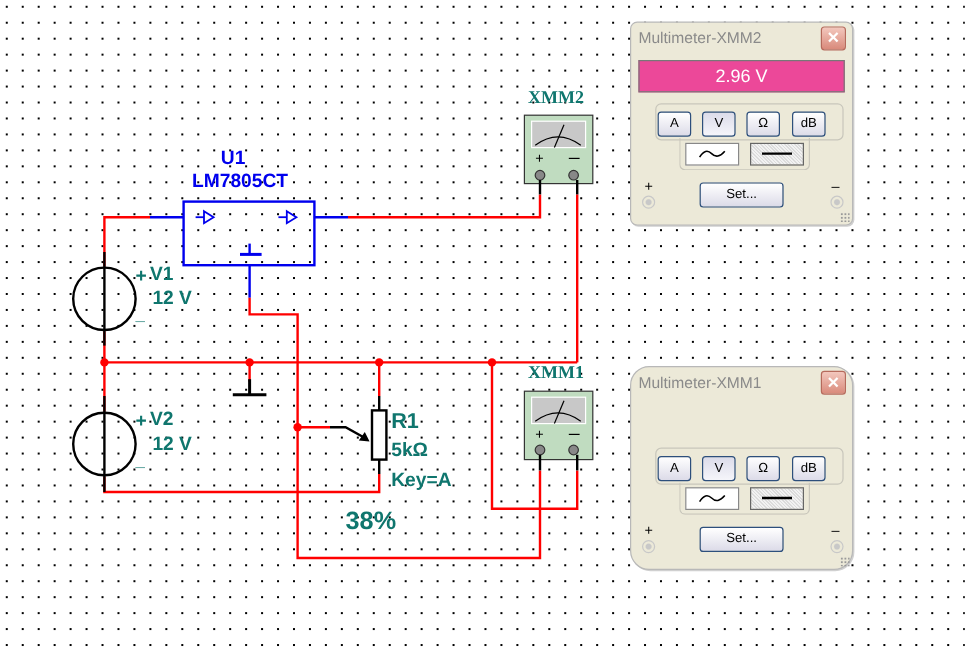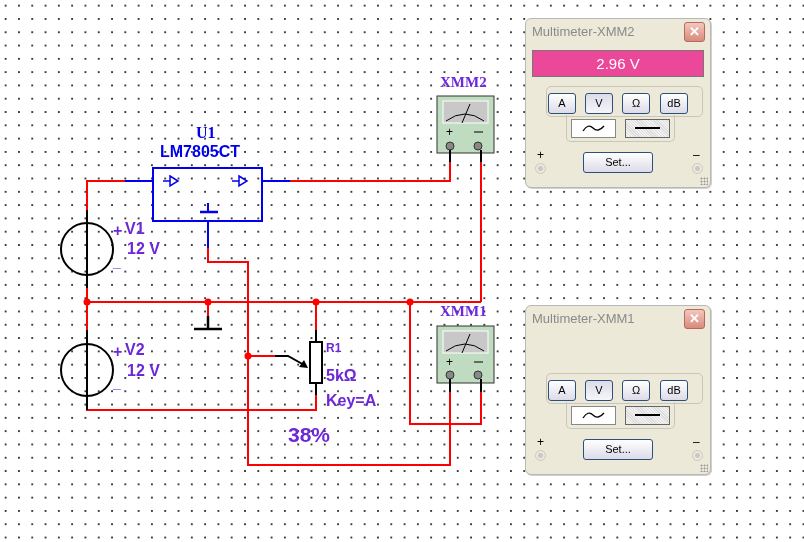--- a/index.html
+++ b/index.html
@@ -1,21 +1,21 @@
 <!DOCTYPE html>
 <html><head>
 <meta charset="utf-8">
 <style>
   html,body{margin:0;padding:0;}
   body{width:804px;height:542px;position:relative;overflow:hidden;background:#ffffff;font-family:"Liberation Sans",sans-serif;}
   #canvas{position:absolute;left:0;top:0;width:804px;height:542px;
     background-image:radial-gradient(circle,#000 0.6px,transparent 0.9px);
     background-size:13.3px 13.3px;background-position:-1px -1px;}
   svg#schem{position:absolute;left:0;top:0;}
-  .lbl{position:absolute;font-weight:bold;color:#6d28d9;white-space:nowrap;}
+  .lbl{position:absolute;font-weight:bold;color:#0f766e;white-space:nowrap;}
   .blue{color:#0000ee;}
   .mm{position:absolute;width:184px;height:168px;background:#ece9d8;border:1px solid #b8b8b8;border-radius:6px;box-shadow:1px 1px 0 #d0d0d0;}
   .mm .title{position:absolute;left:6px;top:5px;font-size:13px;color:#8a8a8a;}
   .mm .close{position:absolute;right:5px;top:3px;width:19px;height:18px;border-radius:3px;
     background:linear-gradient(#f3c7bd,#d98a7b);border:1px solid #b66a5c;color:#fff;font-size:13px;line-height:17px;text-align:center;font-weight:bold;}
   .mm .display{position:absolute;left:6px;top:31px;width:170px;height:25px;background:#ec4899;border:1px solid #777;
     color:#fff;font-size:15px;text-align:center;line-height:25px;}
   .mm .grp1{position:absolute;left:20px;top:67px;width:155px;height:29px;border:1px solid #c8c6bb;border-radius:5px;}
   .mm .grp2{position:absolute;left:40px;top:96px;width:107px;height:26px;border:1px solid #c8c6bb;border-top:none;border-radius:0 0 5px 5px;}
   .mm .btn{position:absolute;height:19px;border:1px solid #2d4f7c;border-radius:3px;
@@ -115,34 +115,34 @@
     <line x1="462" y1="353" x2="470" y2="334" stroke="#000" stroke-width="1"></line>
     <text x="446" y="366" font-size="12" font-family="Liberation Sans, sans-serif">+</text>
     <line x1="474" y1="362" x2="483" y2="362" stroke="#000" stroke-width="1"></line>
     <circle cx="450" cy="375" r="4" fill="#888" stroke="#333"></circle>
     <circle cx="478" cy="375" r="4" fill="#888" stroke="#333"></circle>
     <line x1="450" y1="379" x2="450" y2="392" stroke="#000" stroke-width="2"></line>
     <line x1="481" y1="379" x2="481" y2="392" stroke="#000" stroke-width="2"></line>
   </g>
 </svg>
 
-<div class="lbl blue" style="left:196px;top:124px;font-size:16px;font-family:Liberation Serif, serif;">U1</div>
+<div class="lbl blue" style="left:184px;top:124px;font-size:16px;">U1</div>
 <div class="lbl blue" style="left:160px;top:143px;font-size:16px;">LM7805CT</div>
 
 <div class="lbl" style="left:113px;top:222px;font-size:16px;">+</div>
 <div class="lbl" style="left:125px;top:220px;font-size:16px;">V1</div>
 <div class="lbl" style="left:127px;top:240px;font-size:16px;">12 V</div>
 <div class="lbl" style="left:113px;top:254px;font-size:14px;">_</div>
 
 <div class="lbl" style="left:113px;top:343px;font-size:16px;">+</div>
 <div class="lbl" style="left:125px;top:341px;font-size:16px;">V2</div>
 <div class="lbl" style="left:127px;top:362px;font-size:16px;">12 V</div>
 <div class="lbl" style="left:113px;top:375px;font-size:14px;">_</div>
 
-<div class="lbl" style="left:326px;top:341px;font-size:12px;">R1</div>
+<div class="lbl" style="left:326px;top:341px;font-size:18px;">R1</div>
 <div class="lbl" style="left:326px;top:367px;font-size:16px;">5kΩ</div>
 <div class="lbl" style="left:326px;top:392px;font-size:16px;">Key=A</div>
 <div class="lbl" style="left:288px;top:423px;font-size:21px;">38%</div>
 
 <div class="lbl" style="left:440px;top:74px;font-size:15px;font-family:'Liberation Serif',serif;">XMM2</div>
 <div class="lbl" style="left:440px;top:303px;font-size:15px;font-family:'Liberation Serif',serif;">XMM1</div>
 
 <div class="mm" style="left:525px;top:18px;">
   <div class="title">Multimeter-XMM2</div>
   <div class="close">✕</div>
@@ -164,21 +164,21 @@
       </svg>
   </div>
   <div class="plus" style="left:11px;top:129px;">+</div>
   <div class="term" style="left:9px;top:144px;"></div>
   <div class="btn" style="left:57px;top:133px;width:68px;">Set...</div>
   <div class="minus" style="left:167px;top:129px;">–</div>
   <div class="term" style="left:166px;top:144px;"></div>
   <div class="grip"></div>
 </div>
 
-<div class="mm" style="left:525px;top:305px;">
+<div class="mm" style="left:525px;top:305px;border-radius:16px;">
   <div class="title">Multimeter-XMM1</div>
   <div class="close">✕</div>
   <div class="grp1"></div>
   <div class="btn" style="left:22px;top:74px;width:26px;">A</div>
   <div class="btn on" style="left:59px;top:74px;width:26px;">V</div>
   <div class="btn" style="left:96px;top:74px;width:26px;">Ω</div>
   <div class="btn" style="left:134px;top:74px;width:26px;">dB</div>
   <div class="grp2"></div>
   <div class="wave" style="left:45px;top:100px;width:43px;">
     <svg width="43" height="17">

